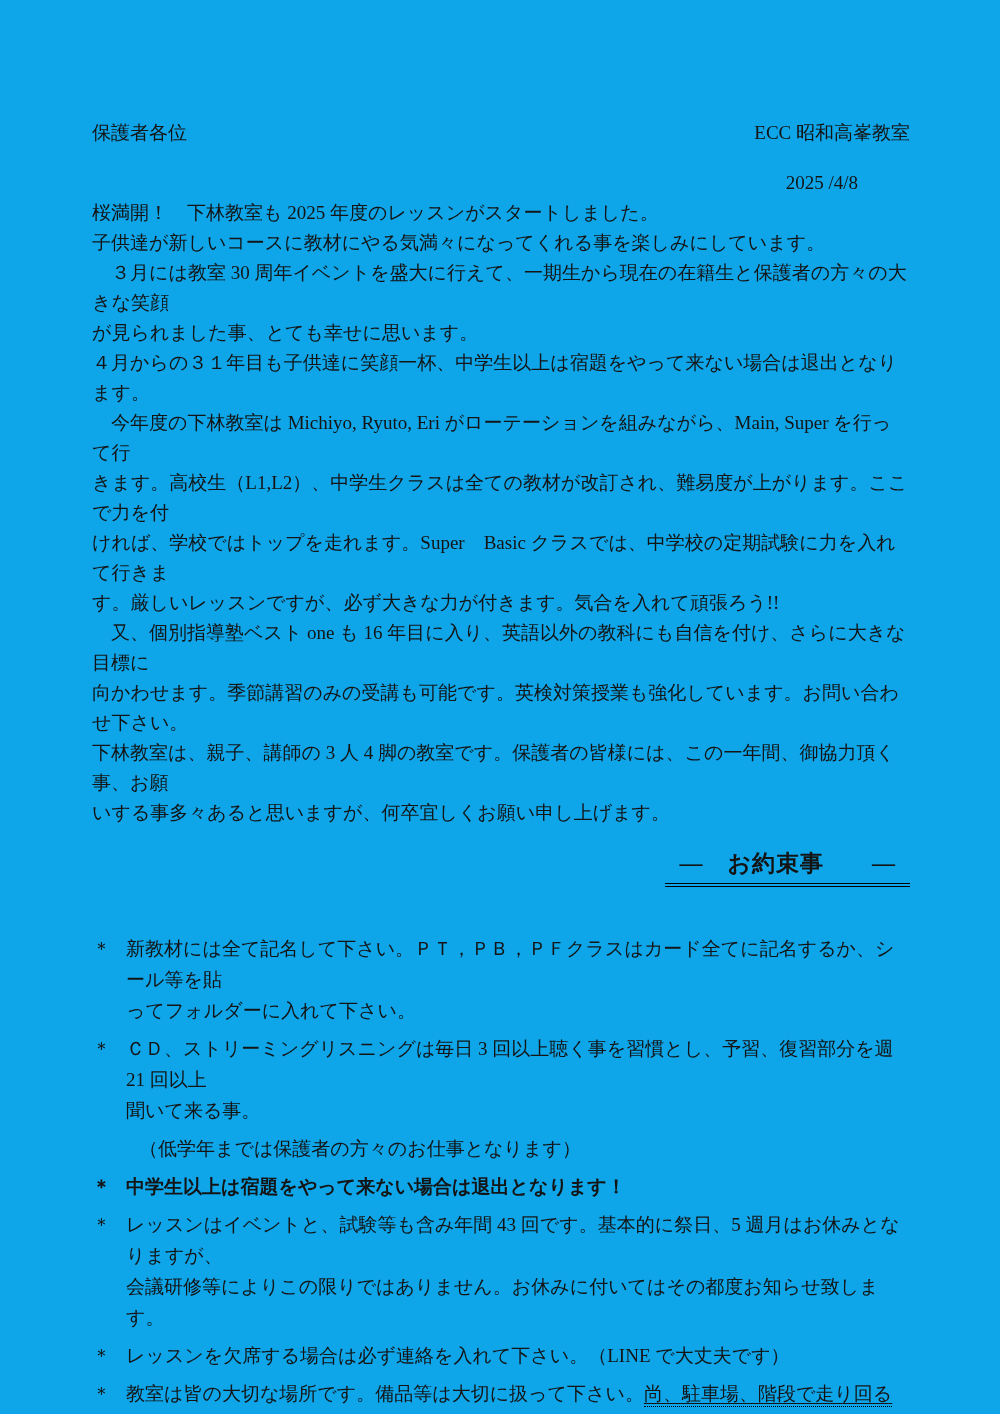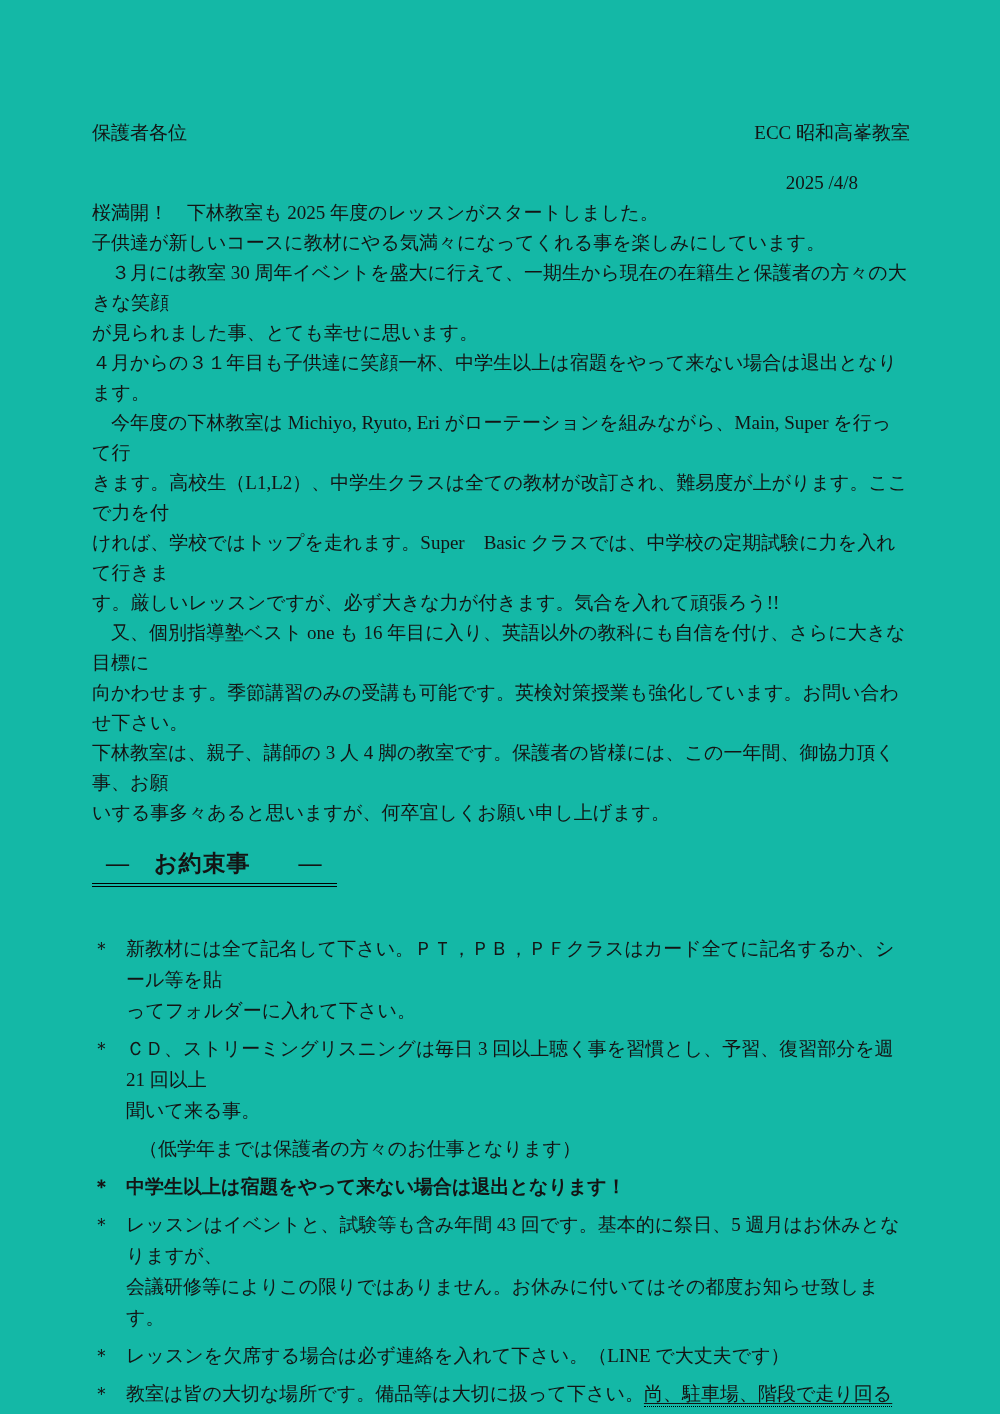--- a/index.html
+++ b/index.html
@@ -1,31 +1,31 @@
 <!DOCTYPE html>
 <html><head>
 <meta charset="utf-8">
 <style>
   html,body { margin:0; padding:0; background:#ffffff; }
   .page {
     width:1000px; height:1414px;
-    background:#14b8a6; color:#141414;
+    background:#0ea5e9; color:#141414;
     font-family:"Liberation Serif","DejaVu Serif",serif;
     font-size:19px;
     box-sizing:border-box;
     padding:118px 90px 0 92px;
     position:relative;
     overflow:hidden;
   }
   .header-row { display:flex; justify-content:space-between; line-height:30px; }
   .date-row { text-align:right; padding-right:52px; line-height:30px; margin-top:20px; }
   .intro { margin-top:0; }
   .intro .line { line-height:30px; min-height:30px; white-space:pre-wrap; }
 
-  .section-title { text-align:left; margin:20px 0 46px 0; font-size:23px; font-weight:bold; }
+  .section-title { text-align:right; margin:20px 0 46px 0; font-size:23px; font-weight:bold; }
   .section-title .tspan {
     display:inline-block;
     border-bottom:4px double #000;
     padding:0 14px 4px 14px;
     letter-spacing:1px;
   }
 
   .list { }
   .item { display:flex; margin-bottom:7px; }
   .item .marker { flex:0 0 34px; width:34px; line-height:31px; }

